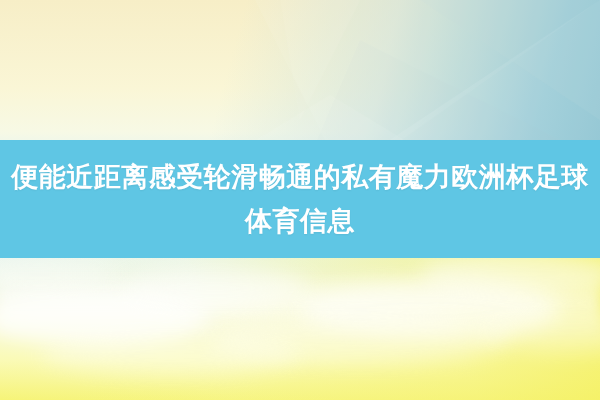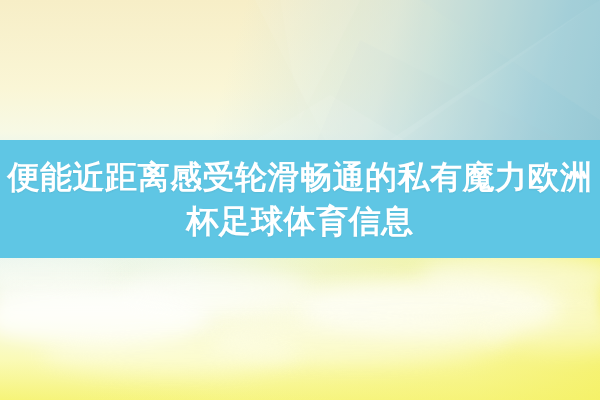--- a/index.html
+++ b/index.html
@@ -106,21 +106,21 @@
     align-items: center;
     justify-content: center;
     box-sizing: border-box;
     padding: 0 6px;
   }
   .title-text {
     width: 100%;
     margin: 0;
     text-align: center;
     color: #ffffff;
-    font-size: 32px;
+    font-size: 27px;
     font-weight: bold;
     line-height: 44px;
     letter-spacing: 0.5px;
     font-family: "DejaVu Sans", "Liberation Sans", sans-serif;
     text-shadow: 0 1px 2px rgba(0,0,0,0.06);
     word-break: break-all;
   }
 </style>
 </head>
 <body>

